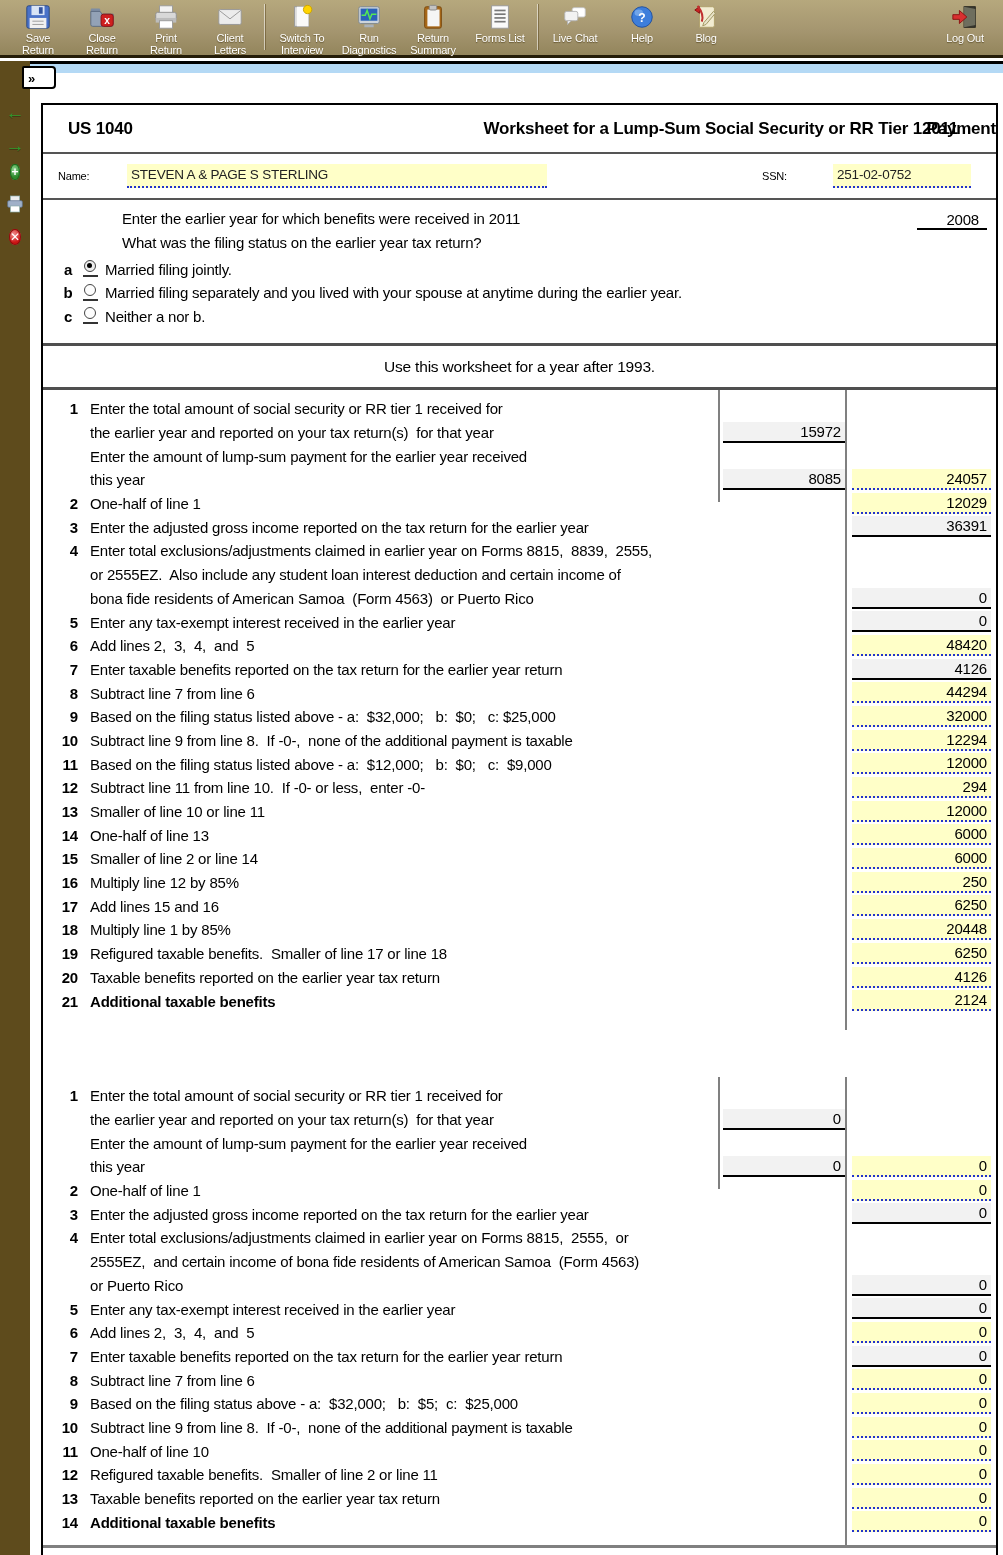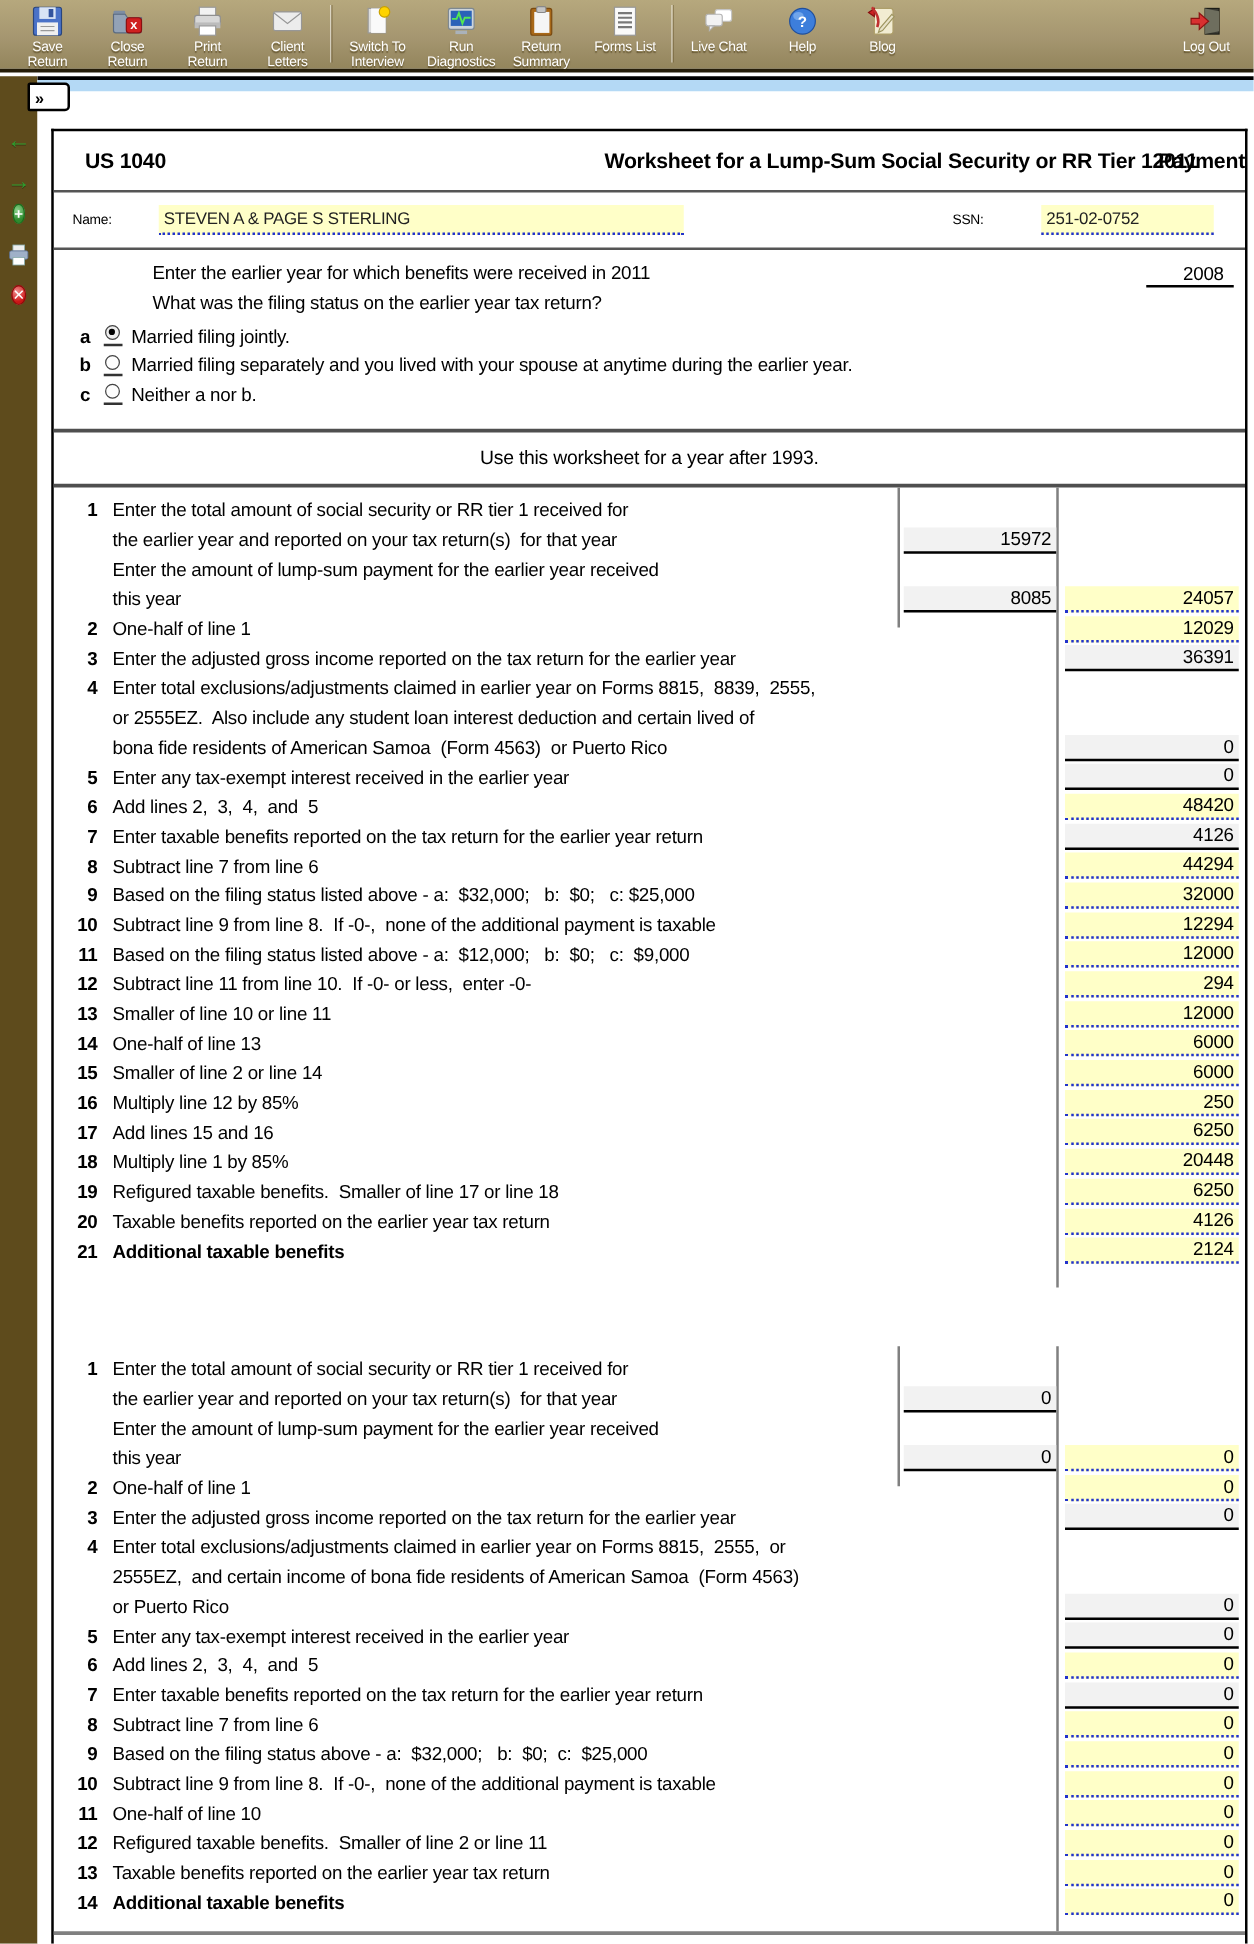--- a/index.html
+++ b/index.html
@@ -381,21 +381,21 @@
             <span class="ws-num">3</span>
             <span class="ws-text">Enter the adjusted gross income reported on the tax return for the earlier year</span>
             <div class="cell right input">36391</div>
           </div>
           <div class="ws-row">
             <span class="ws-num">4</span>
             <span class="ws-text">Enter total exclusions/adjustments claimed in earlier year on Forms 8815,  8839,  2555,</span>
           </div>
           <div class="ws-row">
             <span class="ws-num"></span>
-            <span class="ws-text">or 2555EZ.  Also include any student loan interest deduction and certain lived of</span>
+            <span class="ws-text">or 2555EZ.  Also include any student loan interest deduction and certain income of</span>
           </div>
           <div class="ws-row">
             <span class="ws-num"></span>
             <span class="ws-text">bona fide residents of American Samoa  (Form 4563)  or Puerto Rico</span>
             <div class="cell right input">0</div>
           </div>
           <div class="ws-row">
             <span class="ws-num">5</span>
             <span class="ws-text">Enter any tax-exempt interest received in the earlier year</span>
             <div class="cell right input">0</div>
@@ -545,21 +545,21 @@
             <span class="ws-text">Enter taxable benefits reported on the tax return for the earlier year return</span>
             <div class="cell right input">0</div>
           </div>
           <div class="ws-row">
             <span class="ws-num">8</span>
             <span class="ws-text">Subtract line 7 from line 6</span>
             <div class="cell right calc">0</div>
           </div>
           <div class="ws-row">
             <span class="ws-num">9</span>
-            <span class="ws-text">Based on the filing status above - a:  $32,000;   b:  $0;  c:  $25,000</span>
+            <span class="ws-text">Based on the filing status above - a:  $32,000;   b:  $5;  c:  $25,000</span>
             <div class="cell right calc">0</div>
           </div>
           <div class="ws-row">
             <span class="ws-num">10</span>
             <span class="ws-text">Subtract line 9 from line 8.  If -0-,  none of the additional payment is taxable</span>
             <div class="cell right calc">0</div>
           </div>
           <div class="ws-row">
             <span class="ws-num">11</span>
             <span class="ws-text">One-half of line 10</span>

